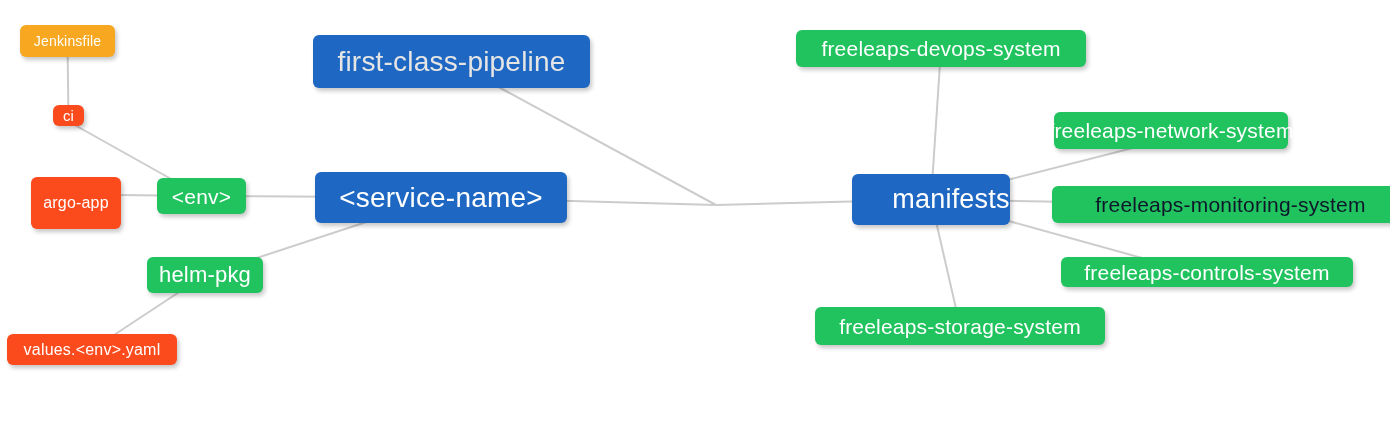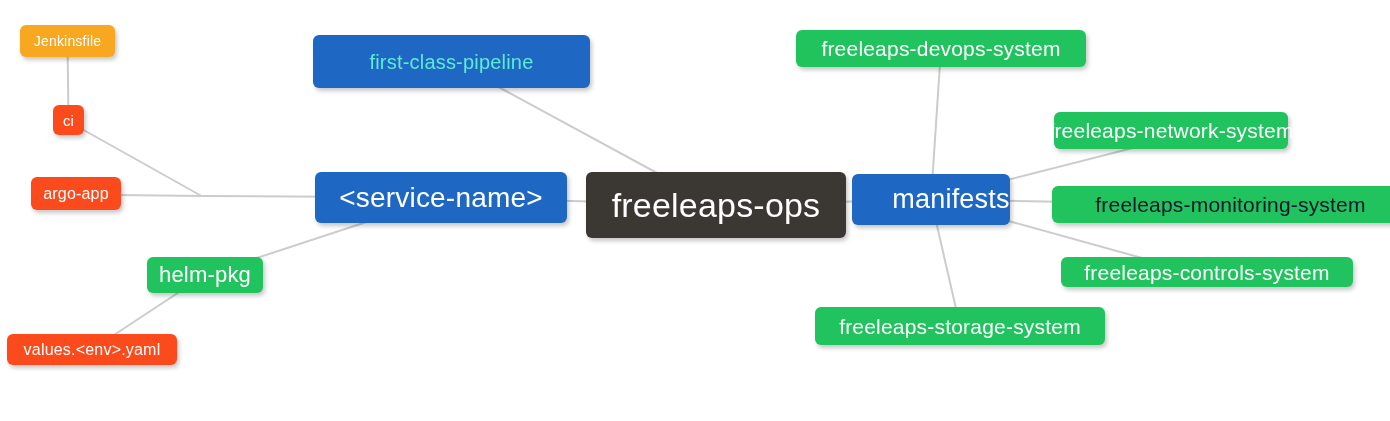--- a/index.html
+++ b/index.html
@@ -47,28 +47,28 @@
       <line x1="441" y1="197.5" x2="716" y2="205" stroke="#cccccc" stroke-width="2"></line>
       <line x1="451.5" y1="61.5" x2="716" y2="205" stroke="#cccccc" stroke-width="2"></line>
       <line x1="716" y1="205" x2="931" y2="199.5" stroke="#cccccc" stroke-width="2"></line>
       <line x1="931" y1="199.5" x2="941" y2="48.5" stroke="#cccccc" stroke-width="2"></line>
       <line x1="931" y1="199.5" x2="1201.5" y2="130.5" stroke="#cccccc" stroke-width="2"></line>
       <line x1="931" y1="199.5" x2="1212.5" y2="204.5" stroke="#cccccc" stroke-width="2"></line>
       <line x1="931" y1="199.5" x2="1207" y2="276" stroke="#cccccc" stroke-width="2"></line>
       <line x1="931" y1="199.5" x2="960" y2="326" stroke="#cccccc" stroke-width="2"></line>
     </svg>
   <div id="node-layer">
-      <div class="node" style="left: 586px; top: 172px; width: 260px; height: 66px; font-size: 34px; background: rgb(59, 55, 51); color: rgb(255, 255, 255);">freeleaps-ops</div>
-      <div class="node" style="left: 313px; top: 35px; width: 277px; height: 53px; font-size: 20px; background: rgb(30, 104, 195); color: #5eead4;">first-class-pipeline</div>
+      <div class="node" style="left: 313px; top: 35px; width: 277px; height: 53px; font-size: 28px; background: rgb(30, 104, 195); color: #e5e5e5;">first-class-pipeline</div>
       <div class="node" style="left: 315px; top: 172px; width: 252px; height: 51px; font-size: 28px; background: rgb(30, 104, 195); color: rgb(255, 255, 255);">&lt;service-name&gt;</div>
       <div class="node" style="left: 852px; top: 174px; width: 158px; height: 51px; font-size: 27px; background: rgb(30, 104, 195); color: rgb(255, 255, 255); padding-left: 40px;">manifests</div>
+      <div class="node" style="left: 157px; top: 178px; width: 89px; height: 36px; font-size: 21px; background: rgb(33, 195, 95); color: rgb(255, 255, 255);">&lt;env&gt;</div>
       <div class="node" style="left: 147px; top: 257px; width: 116px; height: 36px; font-size: 22px; background: rgb(33, 195, 95); color: rgb(255, 255, 255);">helm-pkg</div>
       <div class="node" style="left: 796px; top: 30px; width: 290px; height: 37px; font-size: 21px; background: rgb(33, 195, 95); color: rgb(255, 255, 255); border-radius: 6px;">freeleaps-devops-system</div>
       <div class="node" style="left: 1054px; top: 112px; width: 234px; height: 37px; font-size: 21px; background: rgb(33, 195, 95); color: rgb(255, 255, 255);">freeleaps-network-system</div>
       <div class="node" style="left: 1052px; top: 186px; width: 357px; height: 37px; font-size: 21px; background: rgb(33, 195, 95); color: #0f172a;">freeleaps-monitoring-system</div>
       <div class="node" style="left: 1061px; top: 257px; width: 292px; height: 30px; font-size: 21px; background: rgb(33, 195, 95); color: rgb(255, 255, 255);">freeleaps-controls-system</div>
       <div class="node" style="left: 815px; top: 307px; width: 290px; height: 38px; font-size: 21px; background: rgb(33, 195, 95); color: rgb(255, 255, 255);">freeleaps-storage-system</div>
-      <div class="node" style="left: 53px; top: 105px; width: 31px; height: 30px; font-size: 15px; background: rgb(251, 74, 28); color: rgb(255, 255, 255);">ci</div>
-      <div class="node" style="left: 31px; top: 177px; width: 90px; height: 33px; font-size: 16px; background: rgb(251, 74, 28); color: rgb(255, 255, 255);">argo-app</div>
+      <div class="node" style="left: 53px; top: 105px; width: 31px; height: 21px; font-size: 15px; background: rgb(251, 74, 28); color: rgb(255, 255, 255);">ci</div>
+      <div class="node" style="left: 31px; top: 177px; width: 90px; height: 52px; font-size: 16px; background: rgb(251, 74, 28); color: rgb(255, 255, 255);">argo-app</div>
       <div class="node" style="left: 7px; top: 334px; width: 170px; height: 31px; font-size: 16px; background: rgb(251, 74, 28); color: rgb(255, 255, 255);">values.&lt;env&gt;.yaml</div>
       <div class="node" style="left: 20px; top: 25px; width: 95px; height: 32px; font-size: 14px; background: rgb(247, 167, 32); color: rgb(255, 255, 255);">Jenkinsfile</div>
     </div>
 </div>
 
 </body></html>

